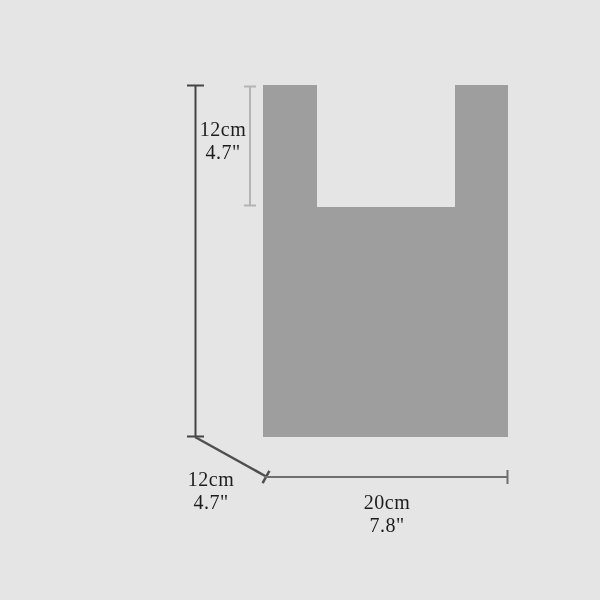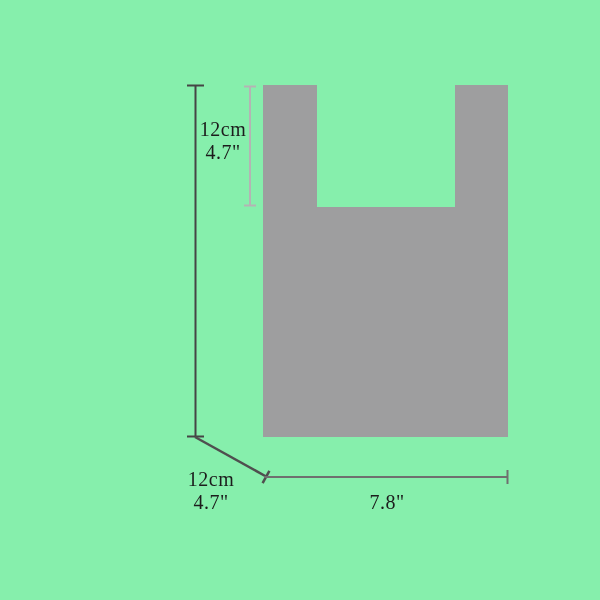--- a/index.html
+++ b/index.html
@@ -4,21 +4,21 @@
 <style>
   html, body {
     margin: 0;
     padding: 0;
     background: #ffffff;
   }
   .stage {
     position: relative;
     width: 600px;
     height: 600px;
-    background: #86efac;
+    background: #e5e5e5;
     overflow: hidden;
     font-family: "Liberation Serif", "DejaVu Serif", serif;
   }
   .diagram-svg {
     position: absolute;
     left: 0;
     top: 0;
     width: 600px;
     height: 600px;
   }
@@ -74,16 +74,17 @@
     <span>4.7"</span>
   </div>
 
 
   <div class="dim-label label-depth">
     <span>12cm</span>
     <span>4.7"</span>
   </div>
 
   <div class="dim-label label-width">
+    <span>20cm</span>
     <span>7.8"</span>
   </div>
 
 </div>
 
 </body></html>

